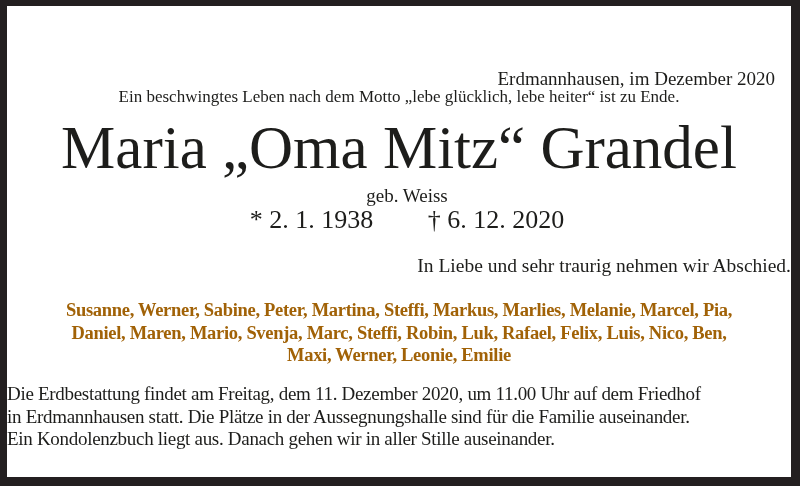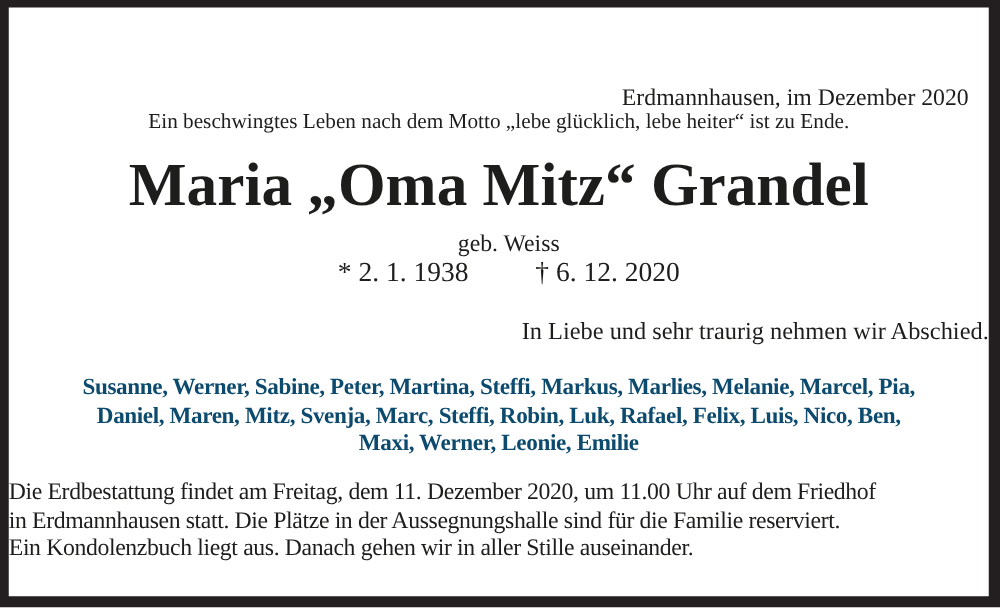--- a/index.html
+++ b/index.html
@@ -41,41 +41,41 @@
     font-size: 17px;
     white-space: nowrap;
   }
   .title {
     position: absolute;
     top: 116px;
     left: 0;
     right: 0;
     margin: 0;
     text-align: center;
-    font-size: 49px;
-    font-weight: bold;
+    font-size: 61px;
+    font-weight: normal;
     line-height: 52px;
     white-space: nowrap;
   }
   .maiden {
     position: absolute;
     top: 179px;
     left: 0;
     right: 0;
     text-align: center;
     font-size: 19px;
     padding-left: 16px;
   }
   .dates {
     position: absolute;
     top: 199px;
     left: 0;
     right: 0;
     text-align: center;
-    font-size: 22px;
+    font-size: 26px;
     white-space: nowrap;
     padding-left: 16px;
   }
   .dates .death {
     margin-left: 48px;
   }
   .farewell {
     position: absolute;
     top: 249px;
     left: 0;
@@ -87,21 +87,21 @@
   .mourners {
     position: absolute;
     top: 293px;
     left: 0;
     right: 0;
     text-align: center;
     font-weight: bold;
     font-size: 18.5px;
     line-height: 22.5px;
     letter-spacing: -0.3px;
-    color: #0c4a6e;
+    color: #a16207;
   }
   .details {
     position: absolute;
     top: 377px;
     left: 0;
     right: 0;
     text-align: left;
     font-size: 19px;
     line-height: 22.5px;
     letter-spacing: -0.3px;
@@ -125,23 +125,23 @@
 
   <div class="dates">
     <span>* 2. 1. 1938</span>
     <span class="death">† 6. 12. 2020</span>
   </div>
 
   <div class="farewell">In Liebe und sehr traurig nehmen wir Abschied.</div>
 
   <div class="mourners">
     <div class="line">Susanne, Werner, Sabine, Peter, Martina, Steffi, Markus, Marlies, Melanie, Marcel, Pia,</div>
-    <div class="line">Daniel, Maren, Mitz, Svenja, Marc, Steffi, Robin, Luk, Rafael, Felix, Luis, Nico, Ben,</div>
+    <div class="line">Daniel, Maren, Mario, Svenja, Marc, Steffi, Robin, Luk, Rafael, Felix, Luis, Nico, Ben,</div>
     <div class="line">Maxi, Werner, Leonie, Emilie</div>
   </div>
 
   <div class="details">
     <div class="line">Die Erdbestattung findet am Freitag, dem 11. Dezember 2020, um 11.00 Uhr auf dem Friedhof</div>
-    <div class="line">in Erdmannhausen statt. Die Plätze in der Aussegnungshalle sind für die Familie reserviert.</div>
+    <div class="line">in Erdmannhausen statt. Die Plätze in der Aussegnungshalle sind für die Familie auseinander.</div>
     <div class="line">Ein Kondolenzbuch liegt aus. Danach gehen wir in aller Stille auseinander.</div>
   </div>
 
 </div>
 
 </body></html>

